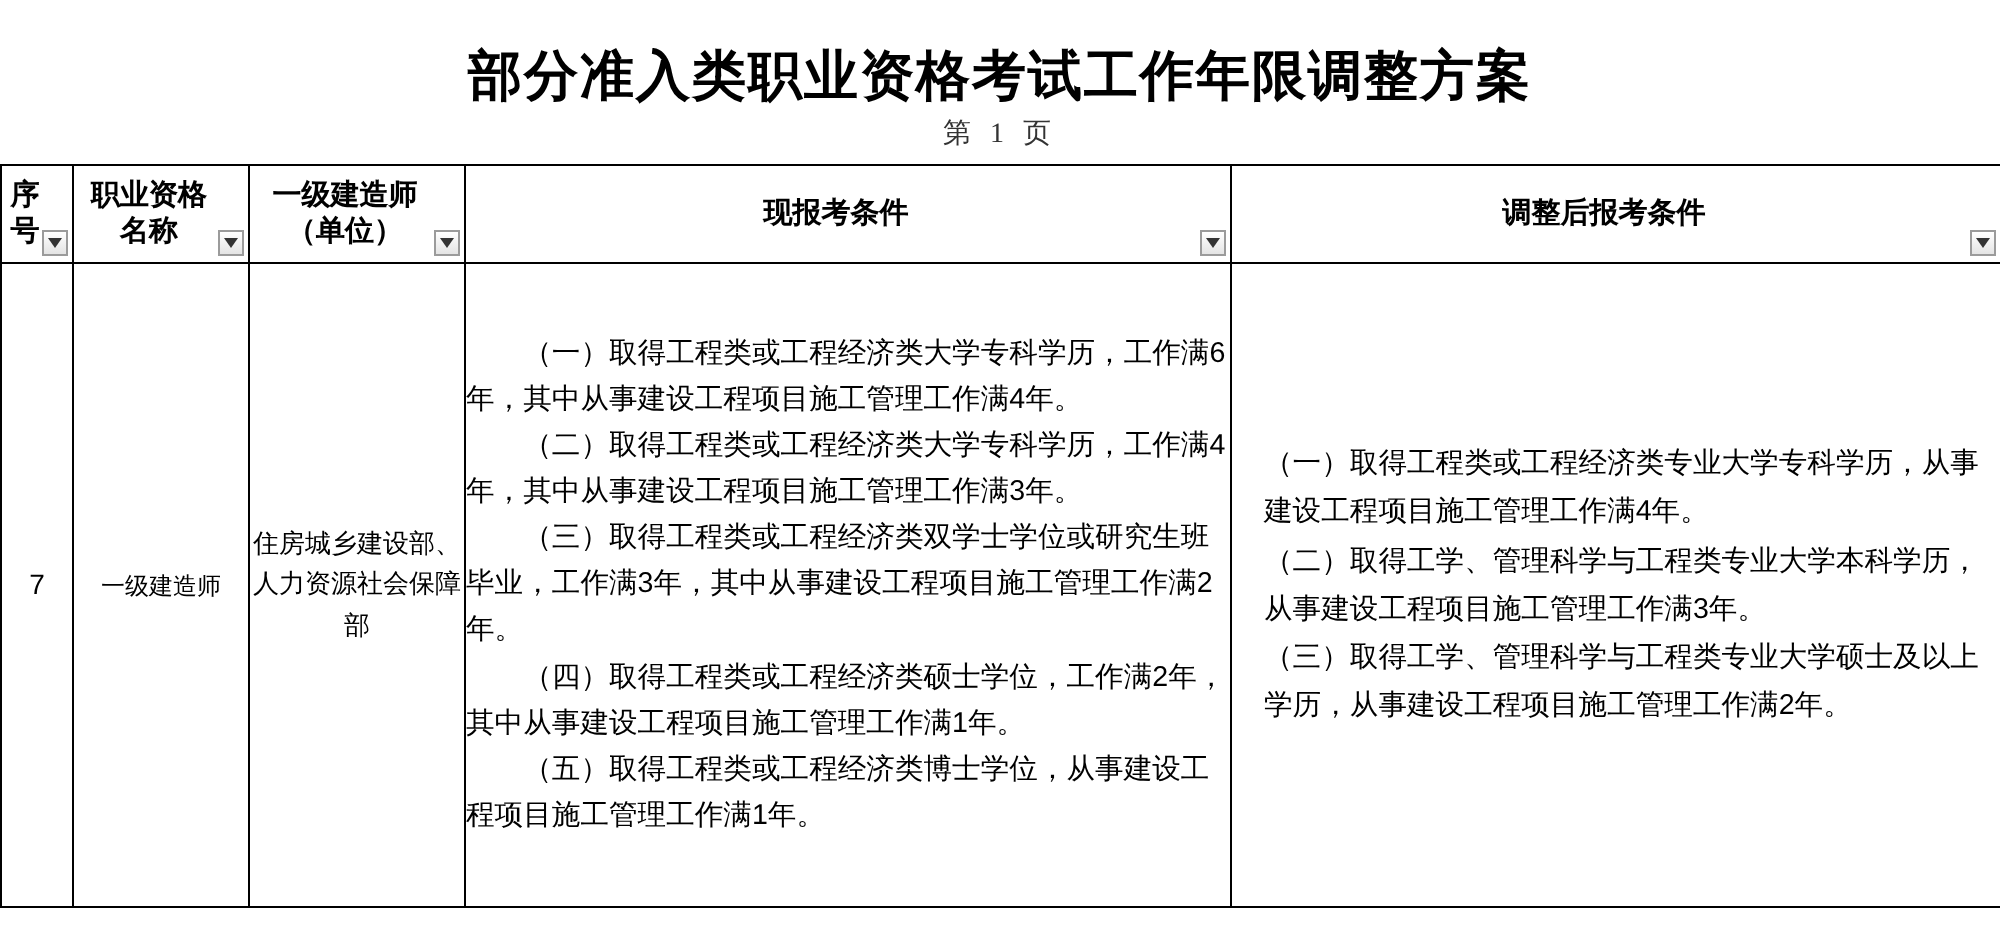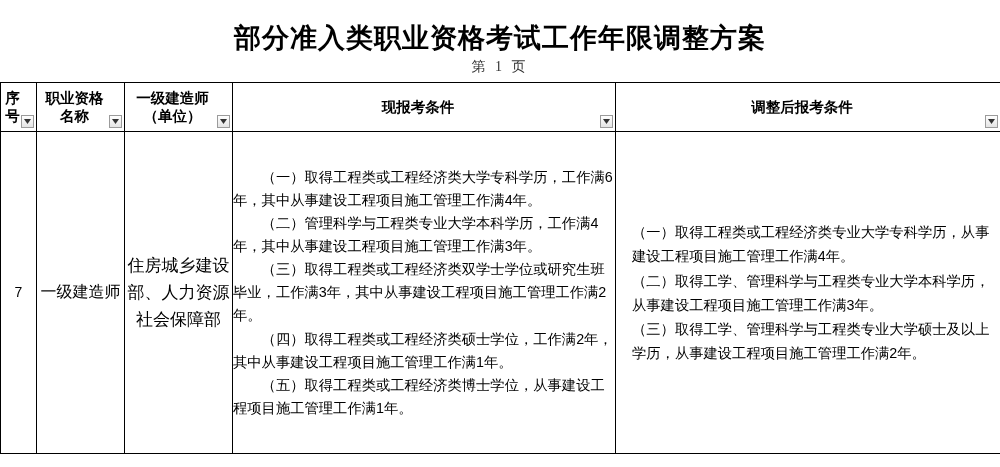--- a/index.html
+++ b/index.html
@@ -85,25 +85,25 @@
     font-size: 14px;
     line-height: 1.55;
     font-family: "Liberation Sans", "DejaVu Sans", sans-serif;
   }
   td.c-seq {
     text-align: center;
     font-size: 14px;
   }
   td.c-cert {
     text-align: center;
-    font-size: 16px;
+    font-size: 12px;
   }
   td.c-dept {
     text-align: center;
-    font-size: 17px;
+    font-size: 13px;
     padding: 0 6px;
     line-height: 1.6;
   }
   td.c-cond {
     text-align: left;
     padding: 6px 8px 6px 10px;
     vertical-align: top;
   }
   td.c-cond.mid {
     vertical-align: middle;
@@ -187,21 +187,21 @@
       </tr>
     </thead>
     <tbody>
       <tr style="height:322px;">
         <td class="c-seq">7</td>
         <td class="c-cert">一级建造师</td>
         <td class="c-dept">住房城乡建设部、人力资源社会保障部</td>
         <td class="c-cond">
           <div class="cond-block">
             <p class="para">（一）取得工程类或工程经济类大学专科学历，工作满6年，其中从事建设工程项目施工管理工作满4年。</p>
-            <p class="para">（二）管理科学与工程类专业大学本科学历，工作满4年，其中从事建设工程项目施工管理工作满3年。</p>
+            <p class="para">（二）取得工程类或工程经济类大学专科学历，工作满4年，其中从事建设工程项目施工管理工作满3年。</p>
             <p class="para">（三）取得工程类或工程经济类双学士学位或研究生班毕业，工作满3年，其中从事建设工程项目施工管理工作满2年。</p>
             <p class="para">（四）取得工程类或工程经济类硕士学位，工作满2年，其中从事建设工程项目施工管理工作满1年。</p>
             <p class="para">（五）取得工程类或工程经济类博士学位，从事建设工程项目施工管理工作满1年。</p>
           </div>
         </td>
         <td class="c-cond mid">
           <div class="right-block">
             <p class="para">（一）取得工程类或工程经济类专业大学专科学历，从事建设工程项目施工管理工作满4年。</p>
             <p class="para">（二）取得工学、管理科学与工程类专业大学本科学历，从事建设工程项目施工管理工作满3年。</p>
             <p class="para">（三）取得工学、管理科学与工程类专业大学硕士及以上学历，从事建设工程项目施工管理工作满2年。</p>

